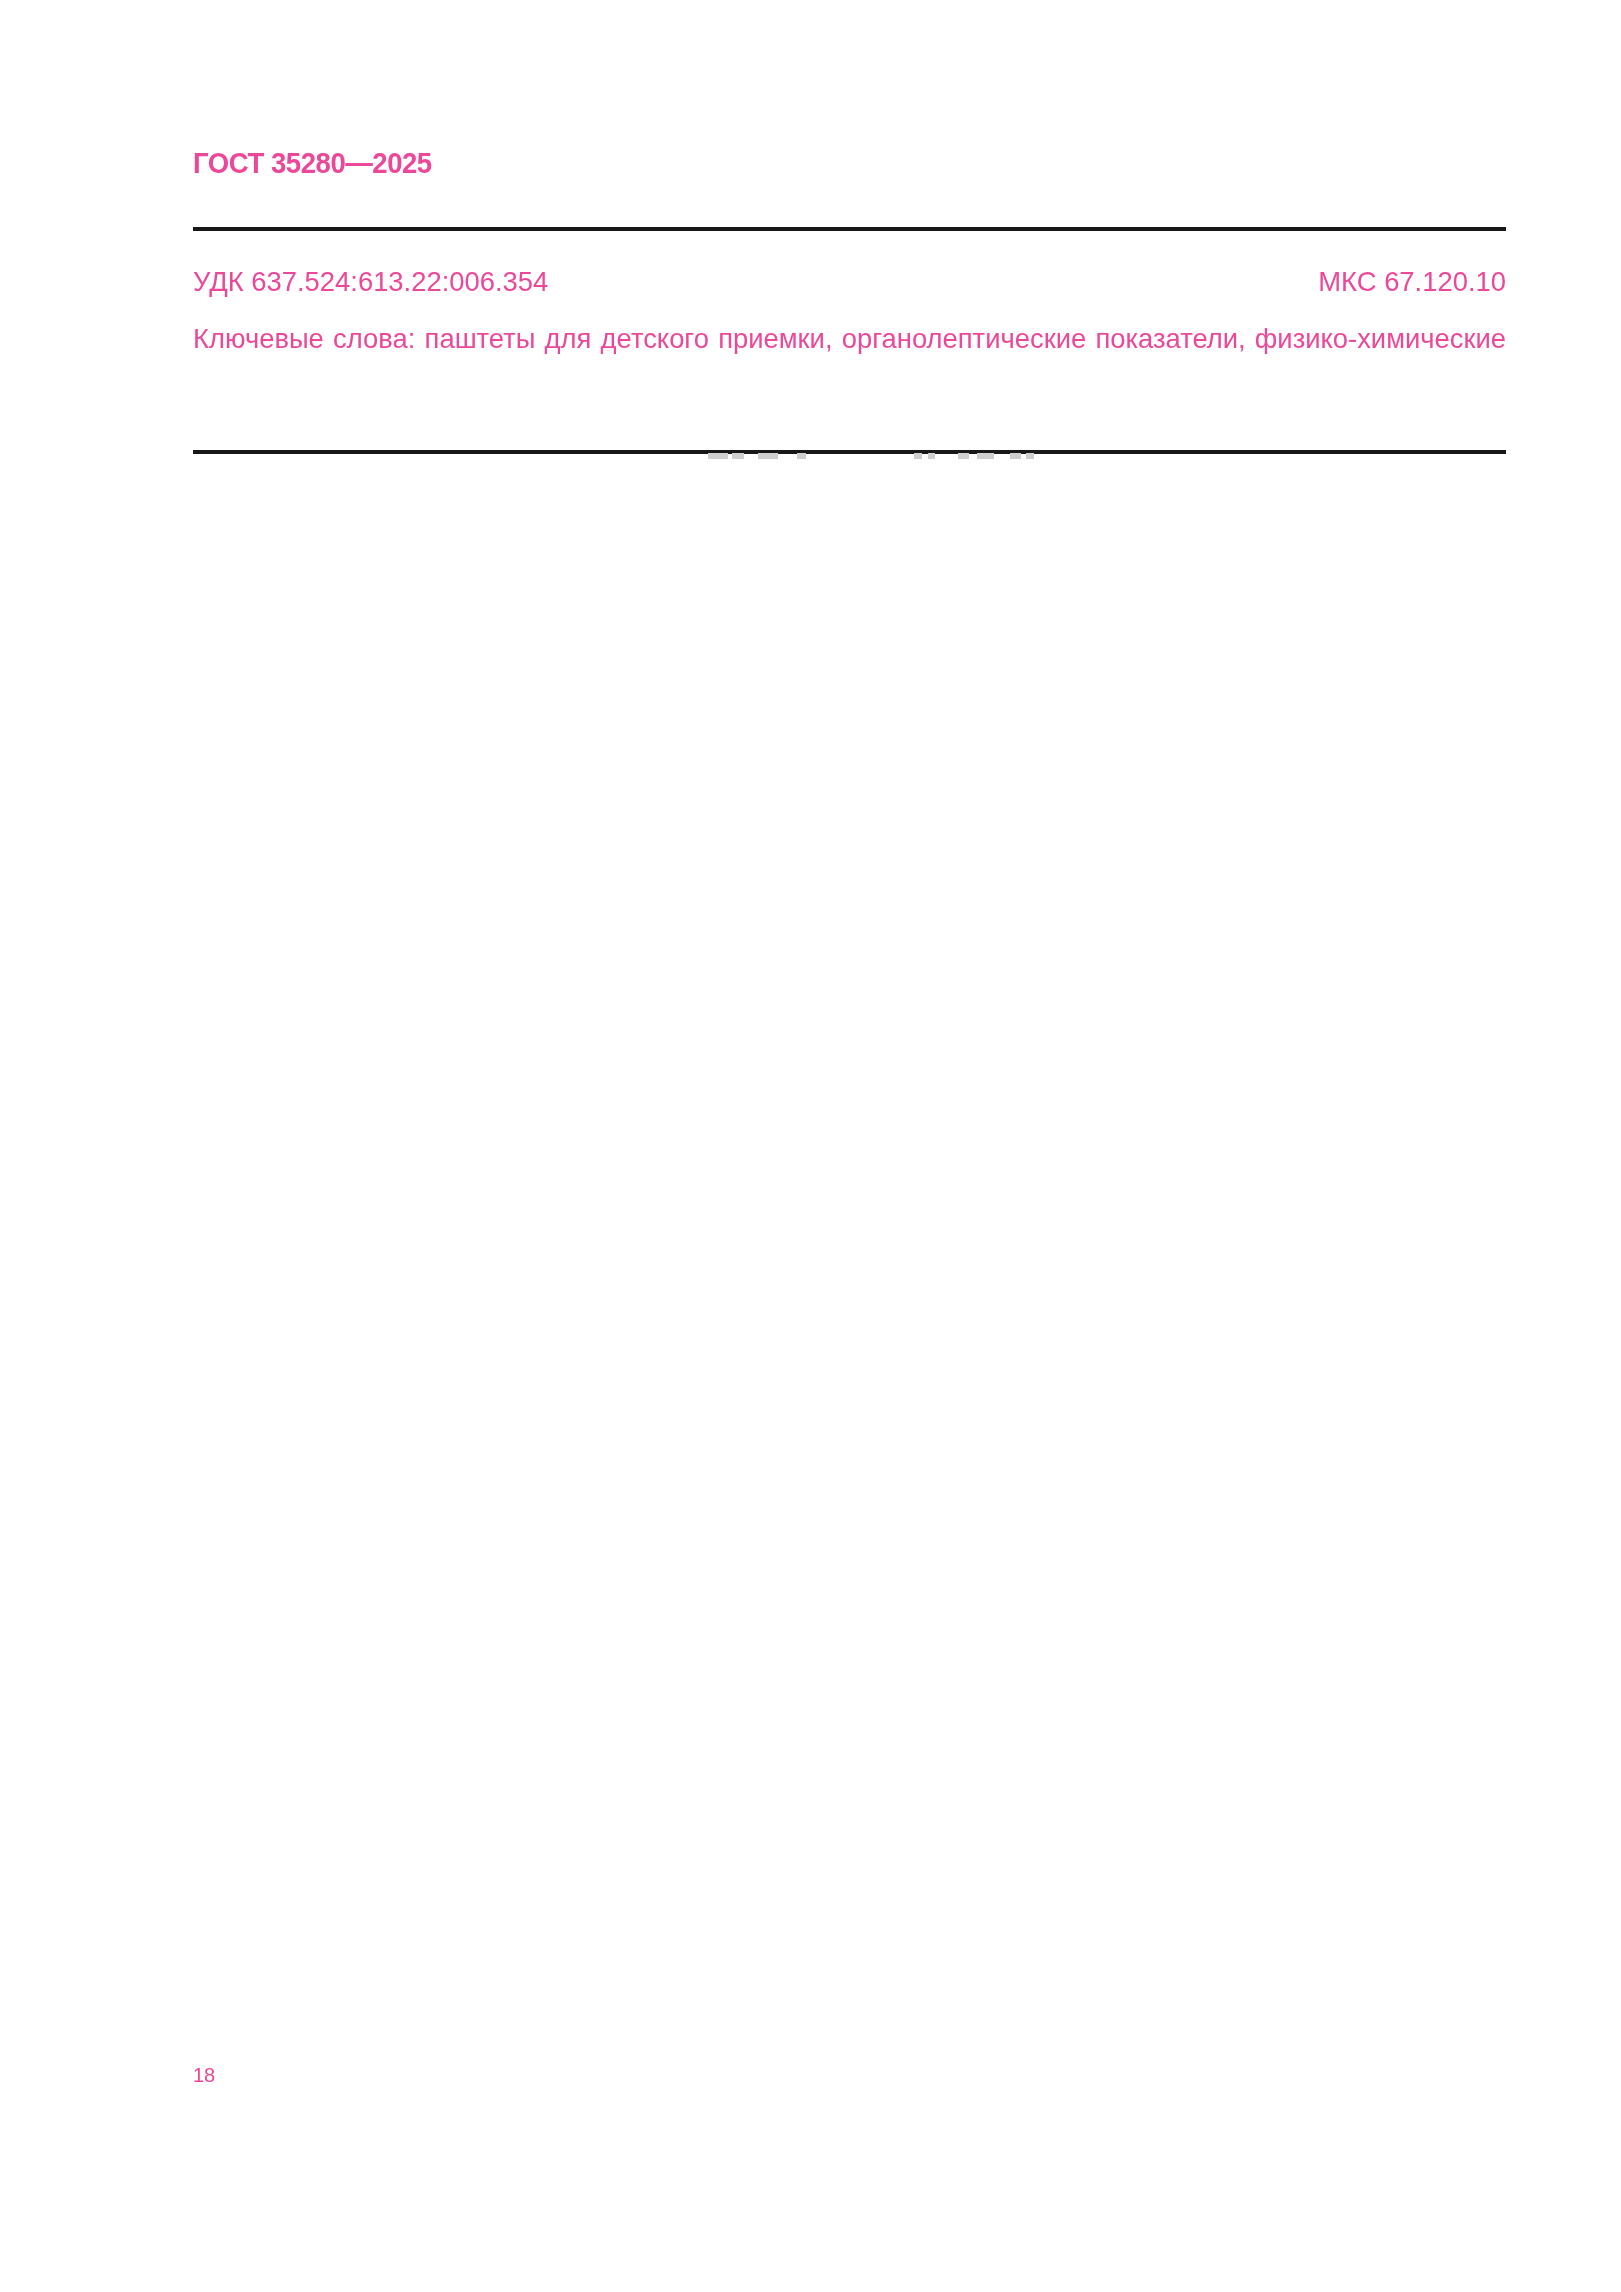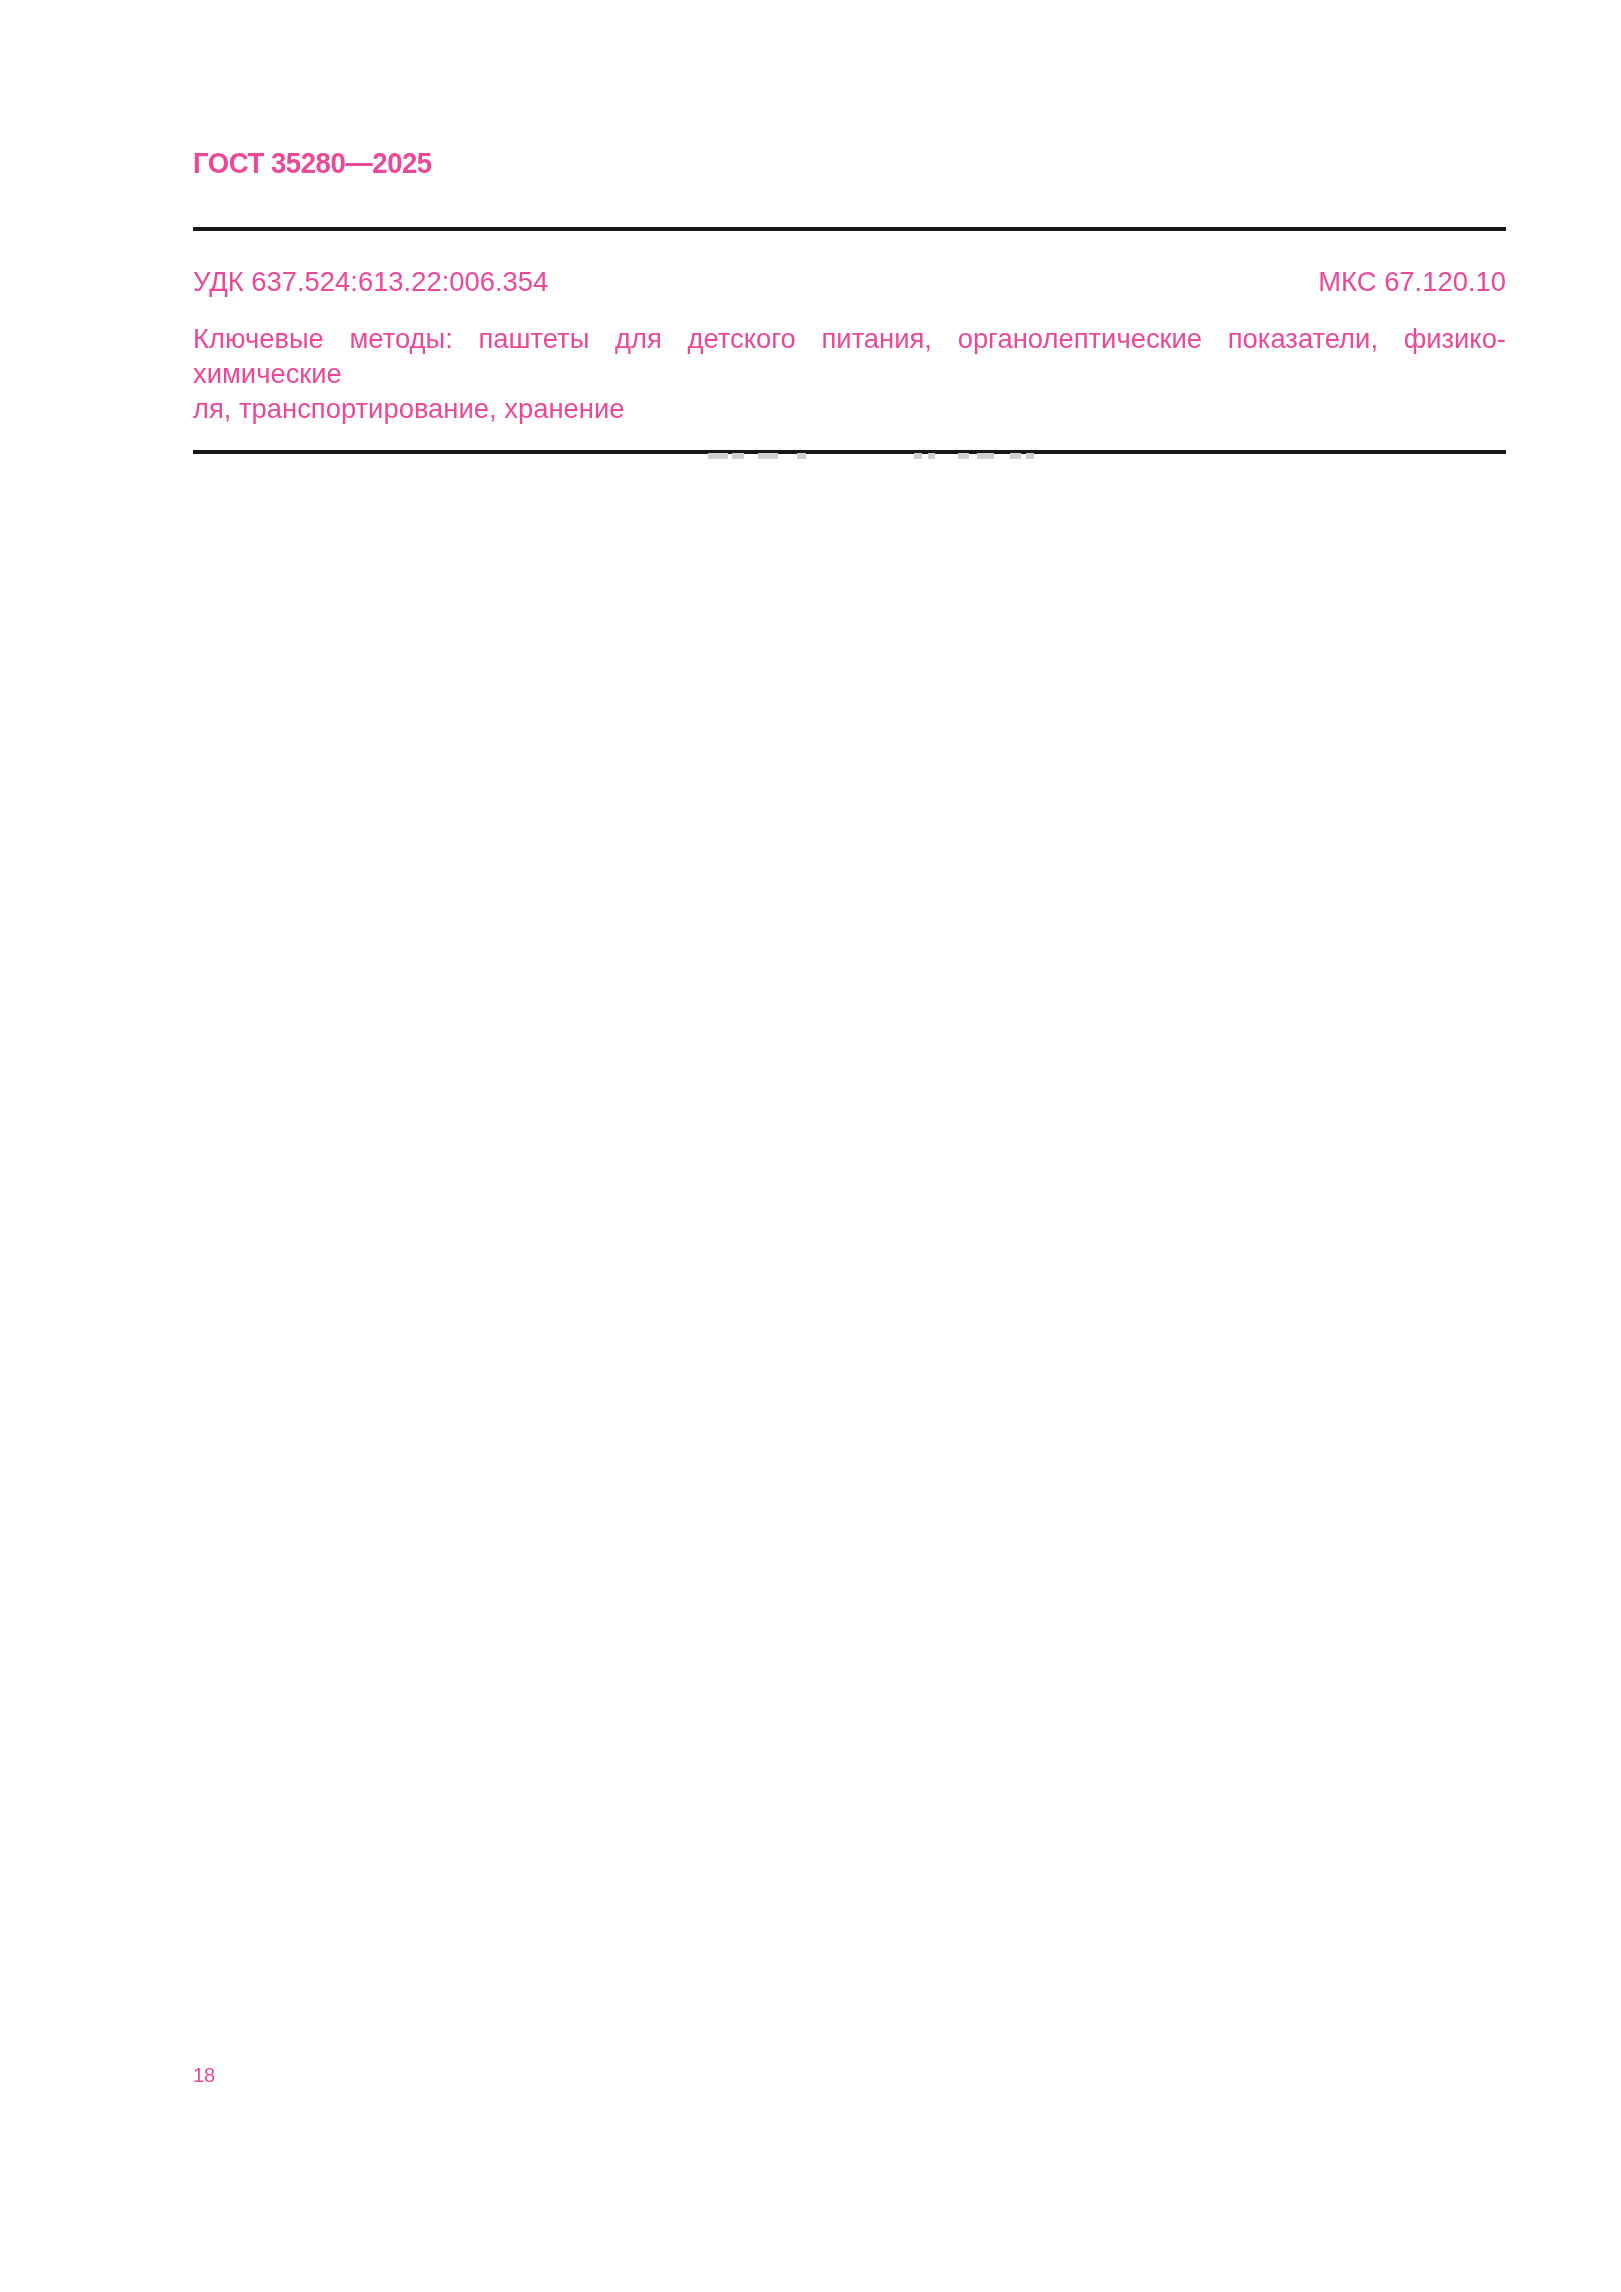--- a/index.html
+++ b/index.html
@@ -91,22 +91,21 @@
   <div class="doc-header">ГОСТ 35280—2025</div>
 
   <div class="rule rule-top"></div>
 
   <div class="meta-row">
     <span>УДК 637.524:613.22:006.354</span>
     <span>МКС 67.120.10</span>
   </div>
 
   <div class="keywords">
-    <div class="kw-line justified">Ключевые методы: паштеты для детского питания, органолептические показатели, физико-химические</div>
-    <div class="kw-line">ля, транспортирование, хранение</div>
+    <div class="kw-line justified">Ключевые слова: паштеты для детского приемки, органолептические показатели, физико-химические</div>
   </div>
 
   <div class="rule rule-bottom"></div>
 
   <div class="artifact-row">
     <span class="artifact-dash" style="left:708px; width:19.6px;"></span>
     <span class="artifact-dash" style="left:732px; width:11.8px;"></span>
     <span class="artifact-dash" style="left:758px; width:19.6px;"></span>
     <span class="artifact-dash" style="left:797px; width:8.8px;"></span>
     <span class="artifact-dash" style="left:914px; width:7.8px;"></span>

